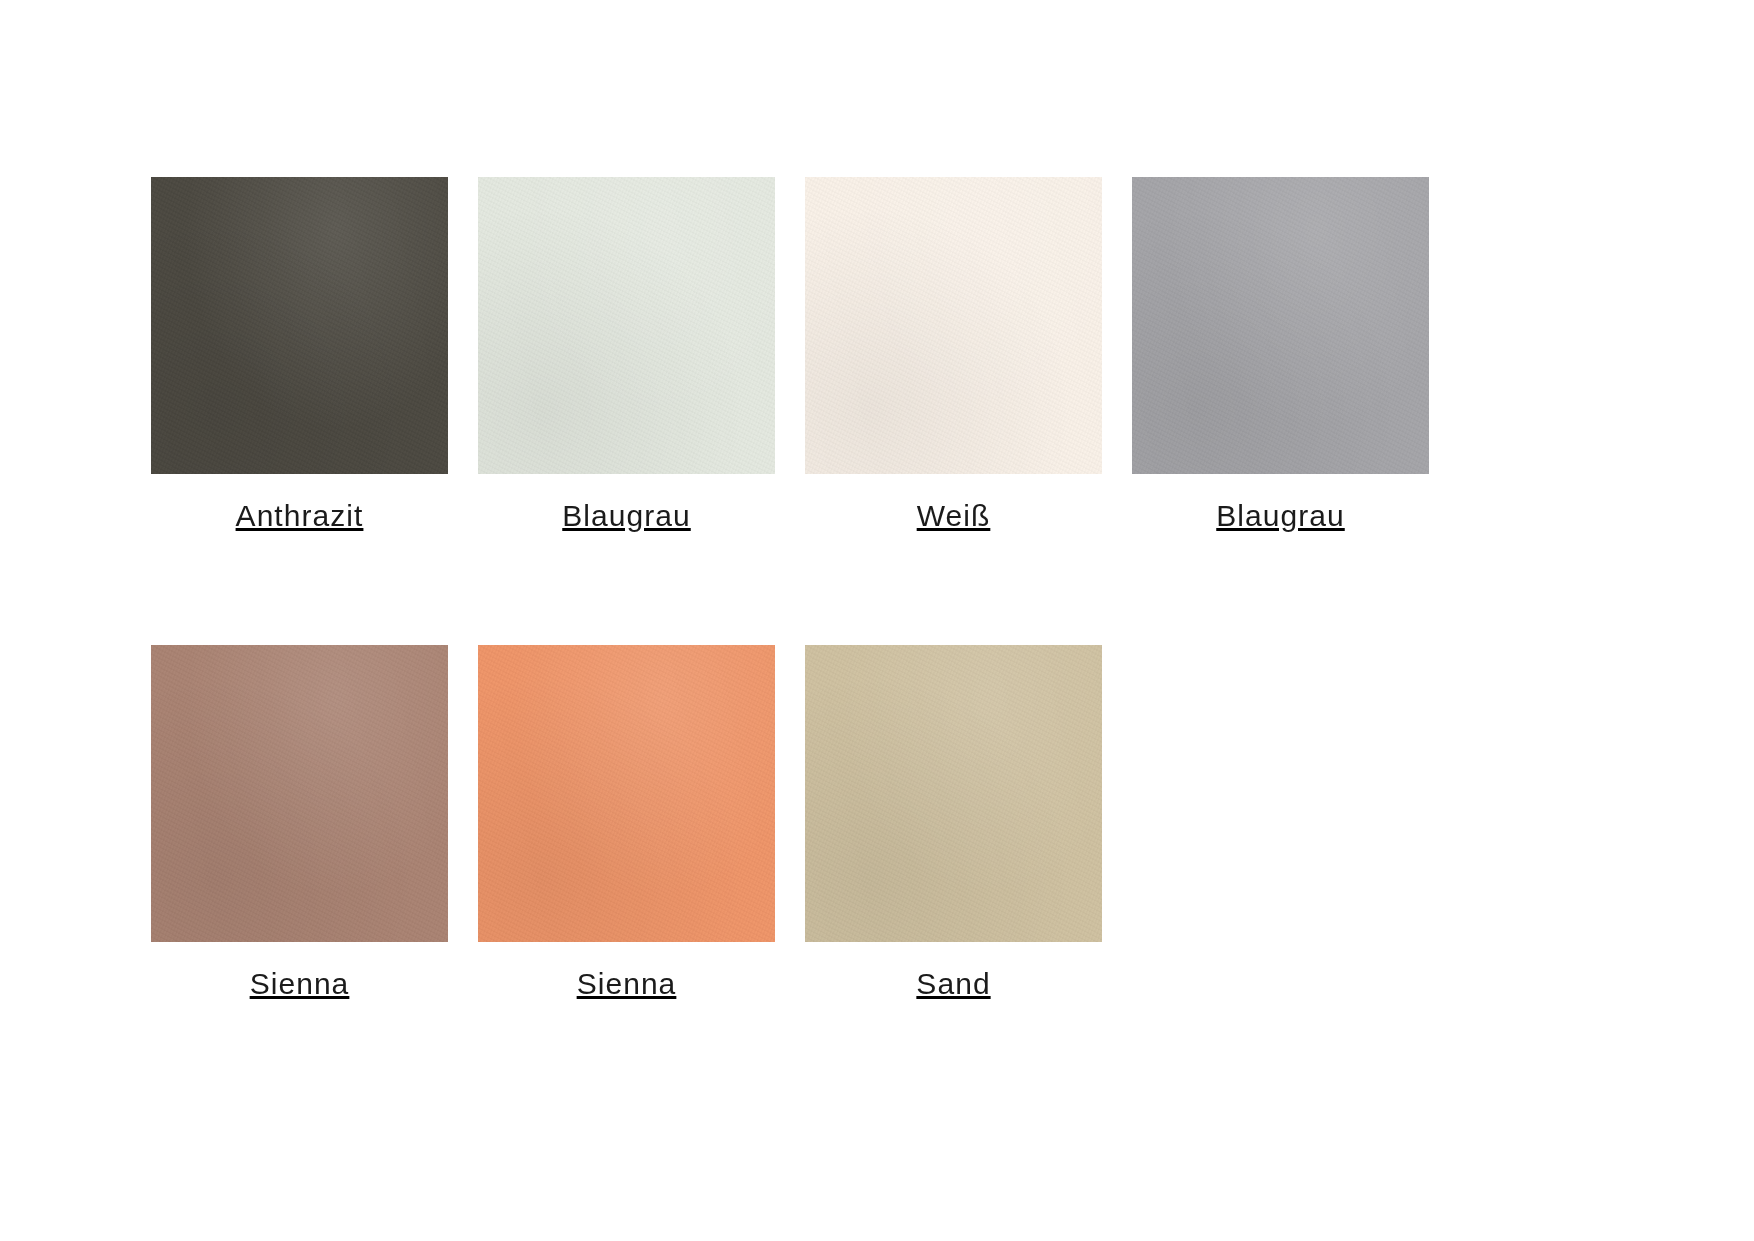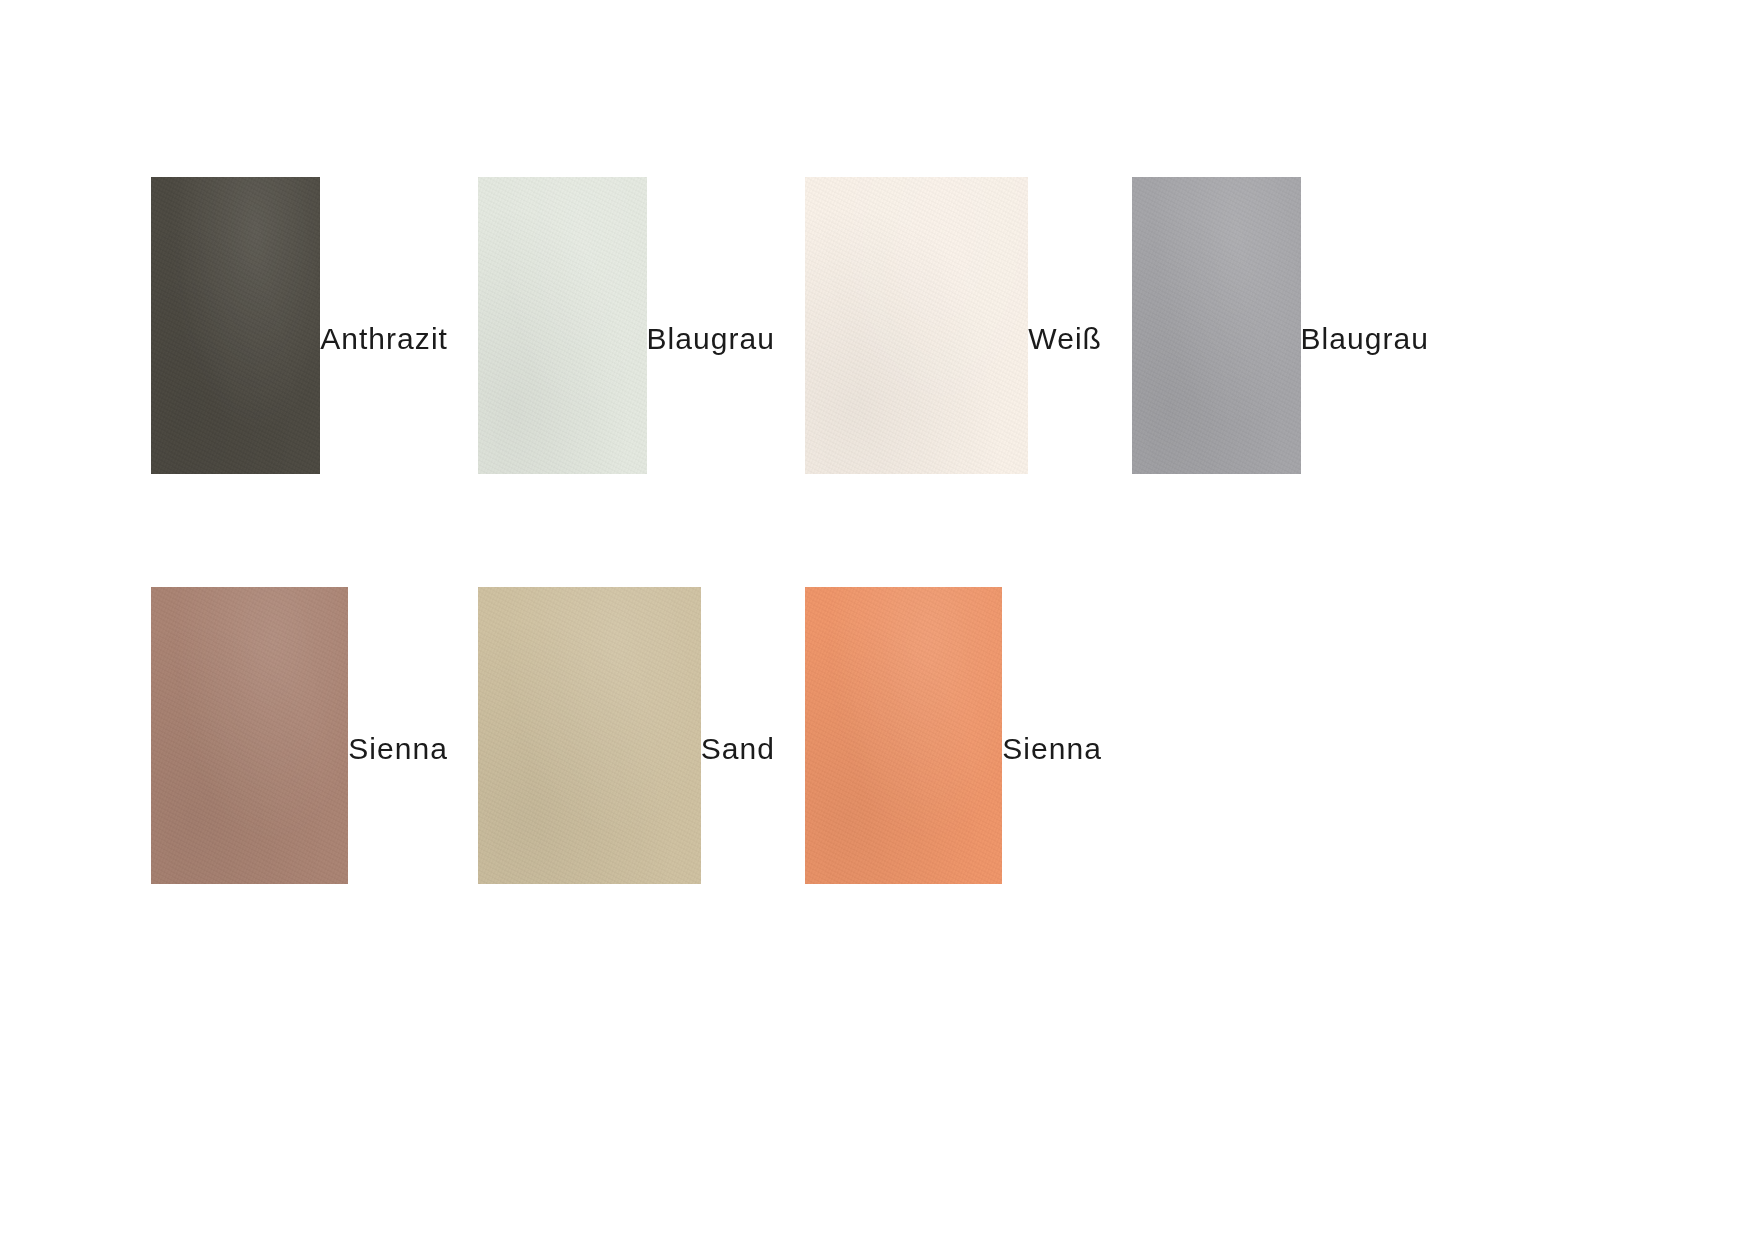--- a/index.html
+++ b/index.html
@@ -32,22 +32,23 @@
     display: grid;
     grid-template-columns: repeat(4, 297px);
     grid-template-rows: repeat(2, auto);
     column-gap: 30px;
     row-gap: 113px;
   }
 
   .swatch-cell {
     width: 297px;
     display: flex;
-    flex-direction: row;
+    flex-direction: column;
     align-items: flex-start;
+    text-decoration: underline;
   }
 
   .swatch-chip {
     width: 297px;
     height: 297px;
     position: relative;
     overflow: hidden;
     background-color: #6b6a5e;
   }
 
@@ -105,21 +106,21 @@
       </div>
       <div class="swatch-cell">
         <div class="swatch-chip" style="background-color: rgb(164, 164, 168);"></div>
         <div class="swatch-label">Blaugrau</div>
       </div>
       <div class="swatch-cell">
         <div class="swatch-chip" style="background-color: rgb(169, 130, 114);"></div>
         <div class="swatch-label">Sienna</div>
       </div>
       <div class="swatch-cell">
+        <div class="swatch-chip" style="background-color: rgb(238, 148, 104);"></div>
+        <div class="swatch-label">Sienna</div>
+      </div>
+      <div class="swatch-cell">
         <div class="swatch-chip" style="background-color: rgb(206, 192, 160);"></div>
         <div class="swatch-label">Sand</div>
-      </div>
-      <div class="swatch-cell">
-        <div class="swatch-chip" style="background-color: rgb(238, 148, 104);"></div>
-        <div class="swatch-label">Sienna</div>
       </div>
     </div>
 </div>
 
 </body></html>

